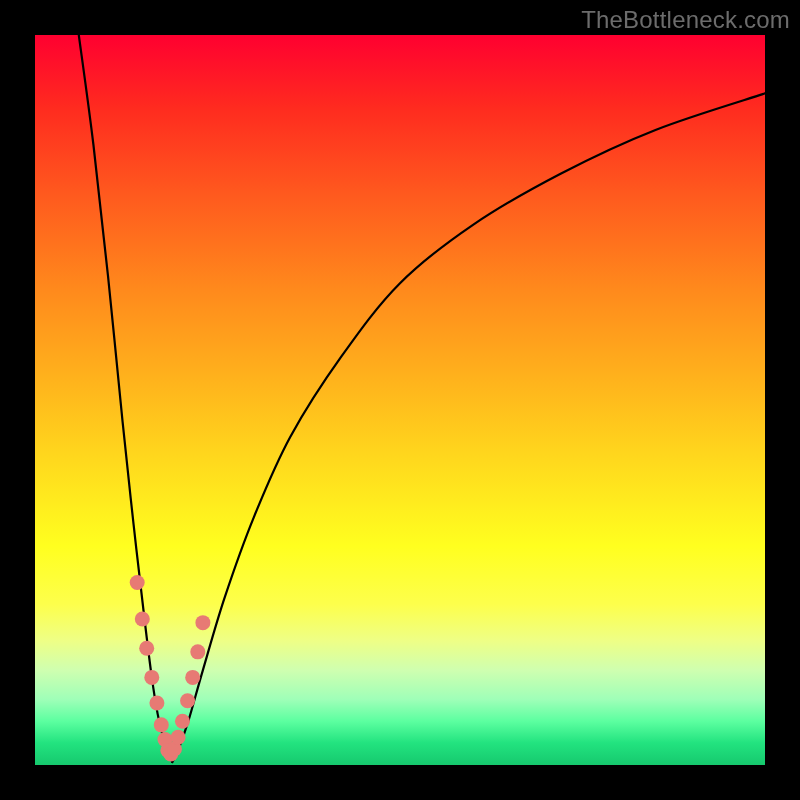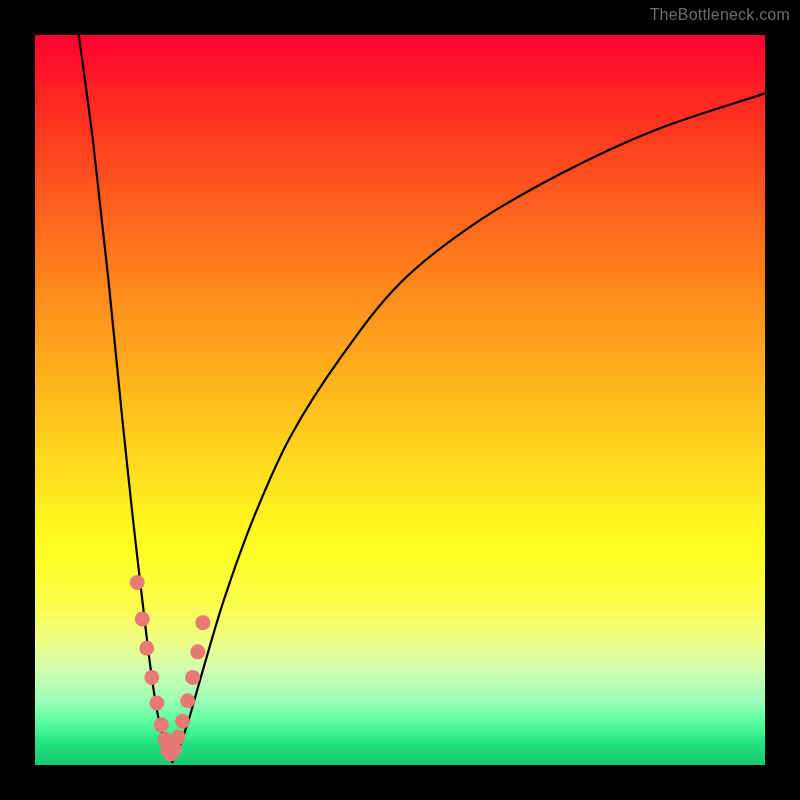--- a/index.html
+++ b/index.html
@@ -37,21 +37,21 @@
       #9fffb8 91%,
       #5cffa0 94%,
       #22e37f 97%,
       #16c96e 100%);
   }
   .watermark {
     position: absolute;
     top: 6px;
     right: 10px;
     color: #6c6c6c;
-    font-size: 16px;
+    font-size: 24px;
     letter-spacing: 0.2px;
     user-select: none;
   }
   svg.curves {
     position: absolute;
     left: 0;
     top: 0;
     width: 730px;
     height: 730px;
   }

